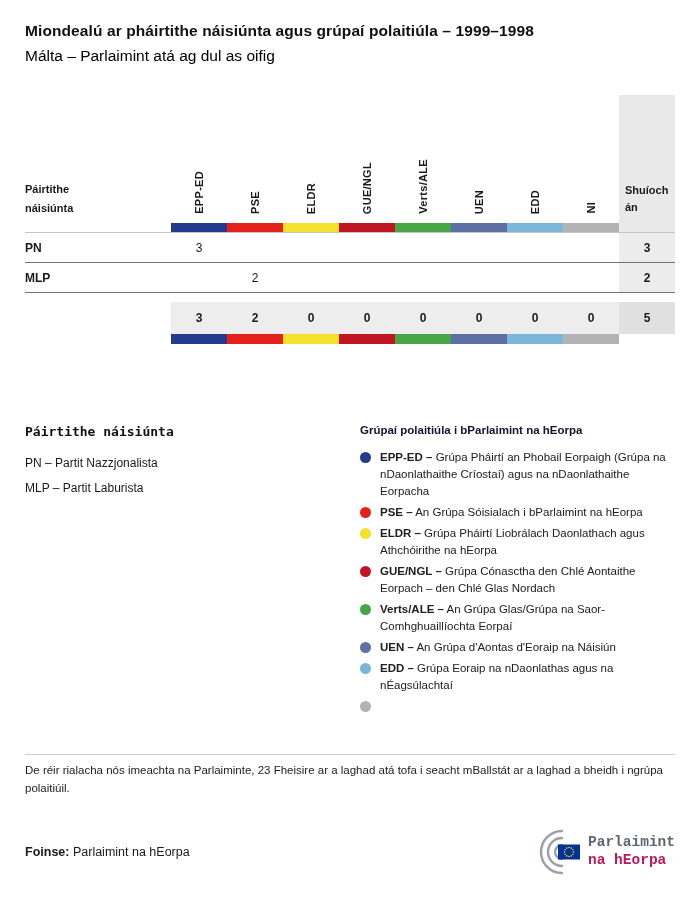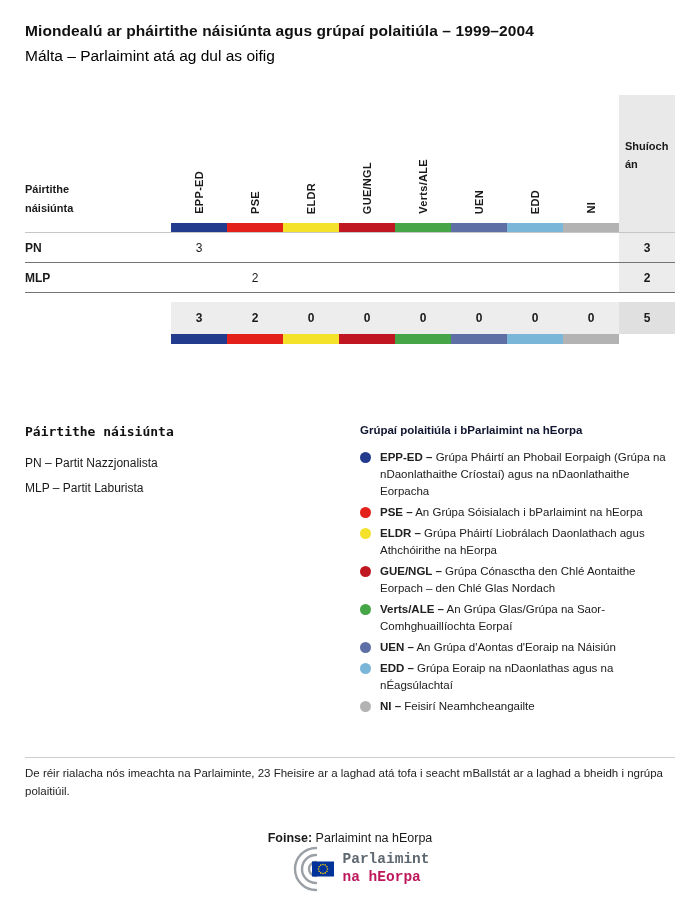--- a/index.html
+++ b/index.html
@@ -22,21 +22,21 @@
 
   .thead { height:128px; }
   .label-cell { display:flex; align-items:flex-end; padding-bottom:5px; }
   .label-cell span { font-size:11px; font-weight:bold; line-height:1.75; max-width:80px; }
   .ghead { display:flex; align-items:flex-end; justify-content:center; padding-bottom:9px; }
   .vtext {
     writing-mode:vertical-rl; transform:rotate(180deg);
     font-size:11px; font-weight:bold; letter-spacing:0.3px; white-space:nowrap;
   }
   .seats-head {
-    background:#e9e9e9; display:flex; align-items:center;
+    background:#e9e9e9; display:flex; align-items:flex-end;
     padding:0 3px 6px 6px;
   }
   .seats-head span { font-size:11px; font-weight:bold; line-height:1.6; overflow-wrap:anywhere; }
 
   .bars-row { height:10px; }
   .bars-row.top { border-bottom:1px solid #c6c6c6; }
   .seats-fill { background:#e9e9e9; }
 
   .data-row { height:30px; border-bottom:1px solid #737373; font-size:12px; }
   .data-row .cell, .total-row .cell { display:flex; align-items:center; justify-content:center; }
@@ -61,35 +61,35 @@
   .legend-right { flex:1; }
   .legend-right h3 { font-size:11.5px; font-weight:bold; color:#101530; margin-bottom:13px; }
   .group-item { display:flex; margin-bottom:4px; }
   .dot { width:11px; height:11px; border-radius:50%; flex:none; margin:3px 9px 0 0; }
   .group-text { font-size:11.5px; line-height:17px; color:#202020; }
   .group-text b { font-weight:bold; }
 
   
   .rule { border-top:1px solid #cccccc; margin-top:38px; }
   .note { font-size:11.5px; line-height:1.6; color:#222; margin-top:6px; max-width:648px; }
-  .bottom { display:flex; justify-content:space-between; align-items:center; margin-top:30px;flex-direction:column; }
+  .bottom { display:flex; justify-content:space-between; align-items:center; margin-top:30px; }
   .source { font-size:12.5px; }
   .source b { font-weight:bold; }
   .logo { display:flex; align-items:center;font-family:Liberation Mono, monospace; }
   .logo svg { display:block; }
   .logo-text { margin-left:6px; font-size:14.5px; font-weight:bold; line-height:1.2; }
   .logo-l1 { color:#5d6770; }
   .logo-l2 { color:#be185d; }
 </style>
 </head>
 <body>
 
 <div class="page">
 
-  <div class="title">Miondealú ar pháirtithe náisiúnta agus grúpaí polaitiúla – 1999–2004</div>
+  <div class="title">Miondealú ar pháirtithe náisiúnta agus grúpaí polaitiúla – 1999–1998</div>
   <div class="subtitle">Málta – Parlaimint atá ag dul as oifig</div>
 
   <div class="breakdown">
 
     <div class="trow thead">
       <div class="cell label-cell">
         <span>Páirtithe náisiúnta</span>
       </div>
       <div class="cell ghead">
           <span class="vtext">EPP-ED</span>
@@ -228,21 +228,20 @@
       <div class="group-item">
         <span class="dot" style="background-color: rgb(93, 111, 164);"></span>
         <span class="group-text"><b>UEN –</b> <span>An Grúpa d'Aontas d'Eoraip na Náisiún</span></span>
       </div>
       <div class="group-item">
         <span class="dot" style="background-color: rgb(121, 182, 215);"></span>
         <span class="group-text"><b>EDD –</b> <span>Grúpa Eoraip na nDaonlathas agus na nÉagsúlachtaí</span></span>
       </div>
       <div class="group-item">
         <span class="dot" style="background-color: rgb(179, 179, 179);"></span>
-        <span class="group-text"><b>NI –</b> <span>Feisirí Neamhcheangailte</span></span>
       </div>
     </div>
   </div>
 
   <div class="rule"></div>
   <div class="note">De réir rialacha nós imeachta na Parlaiminte, 23 Fheisire ar a laghad atá tofa i seacht mBallstát ar a laghad a bheidh i ngrúpa polaitiúil.</div>
 
   <div class="bottom">
     <div class="source">
       <b>Foinse:</b>

